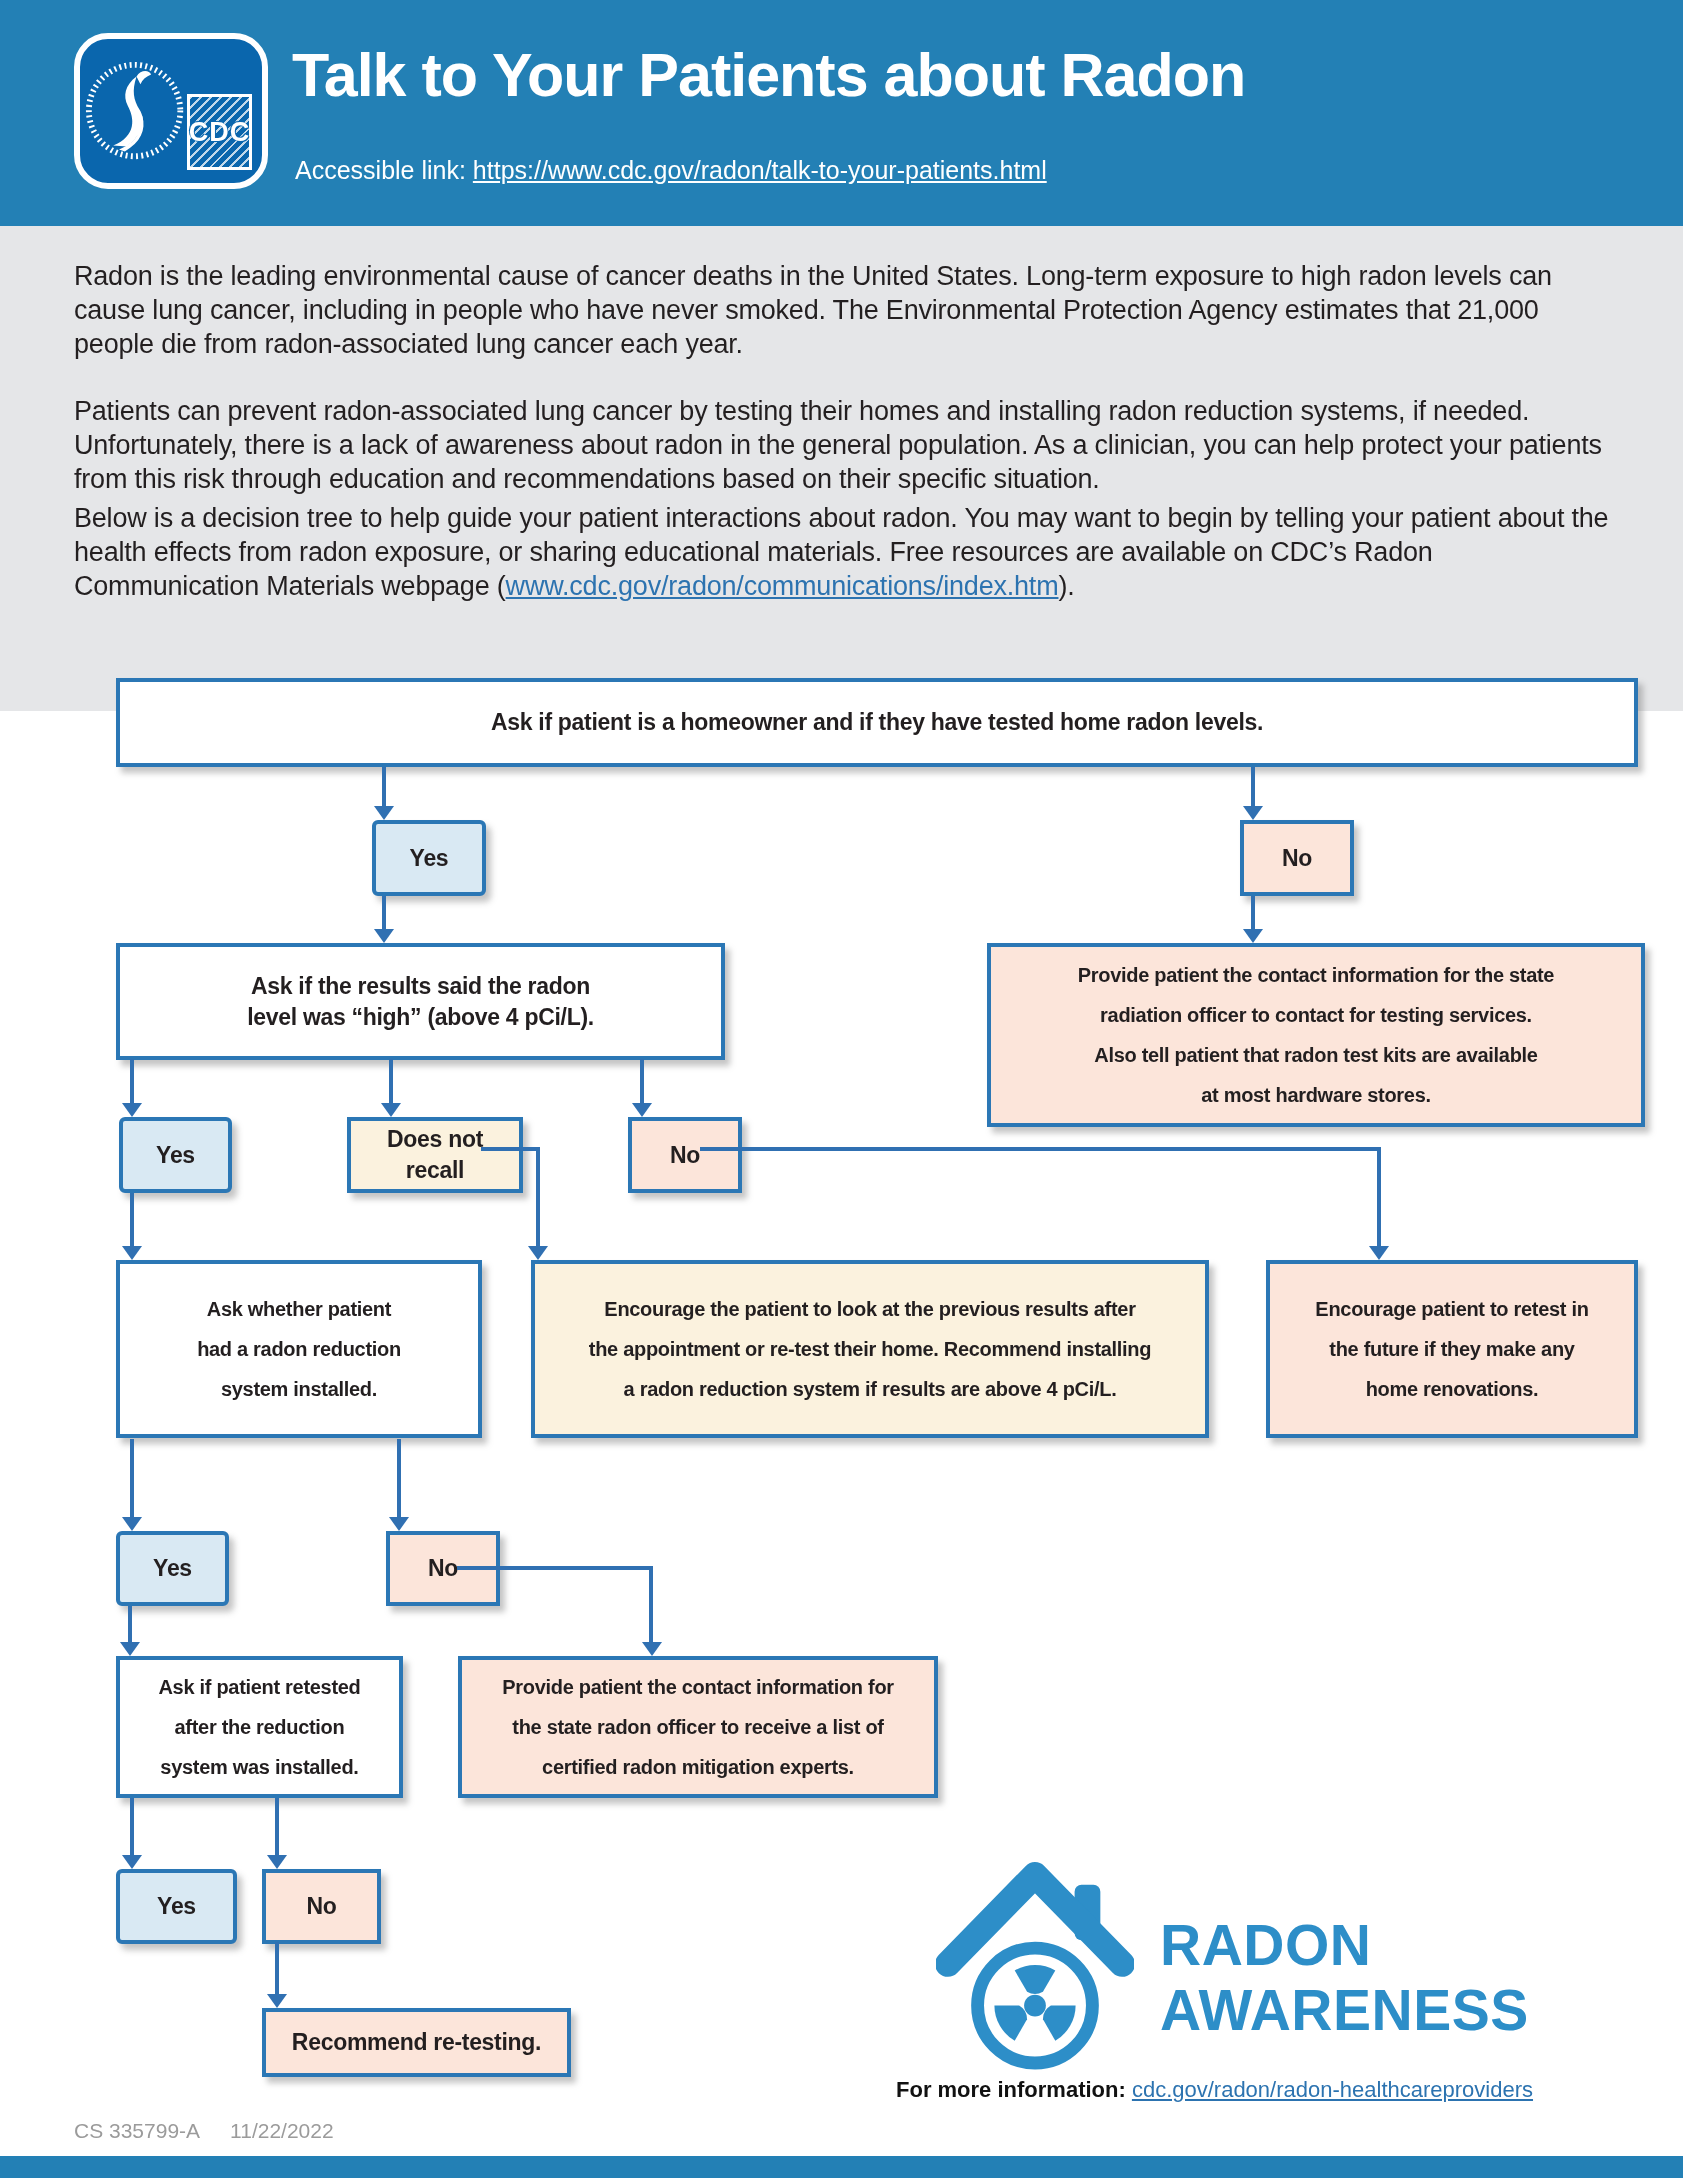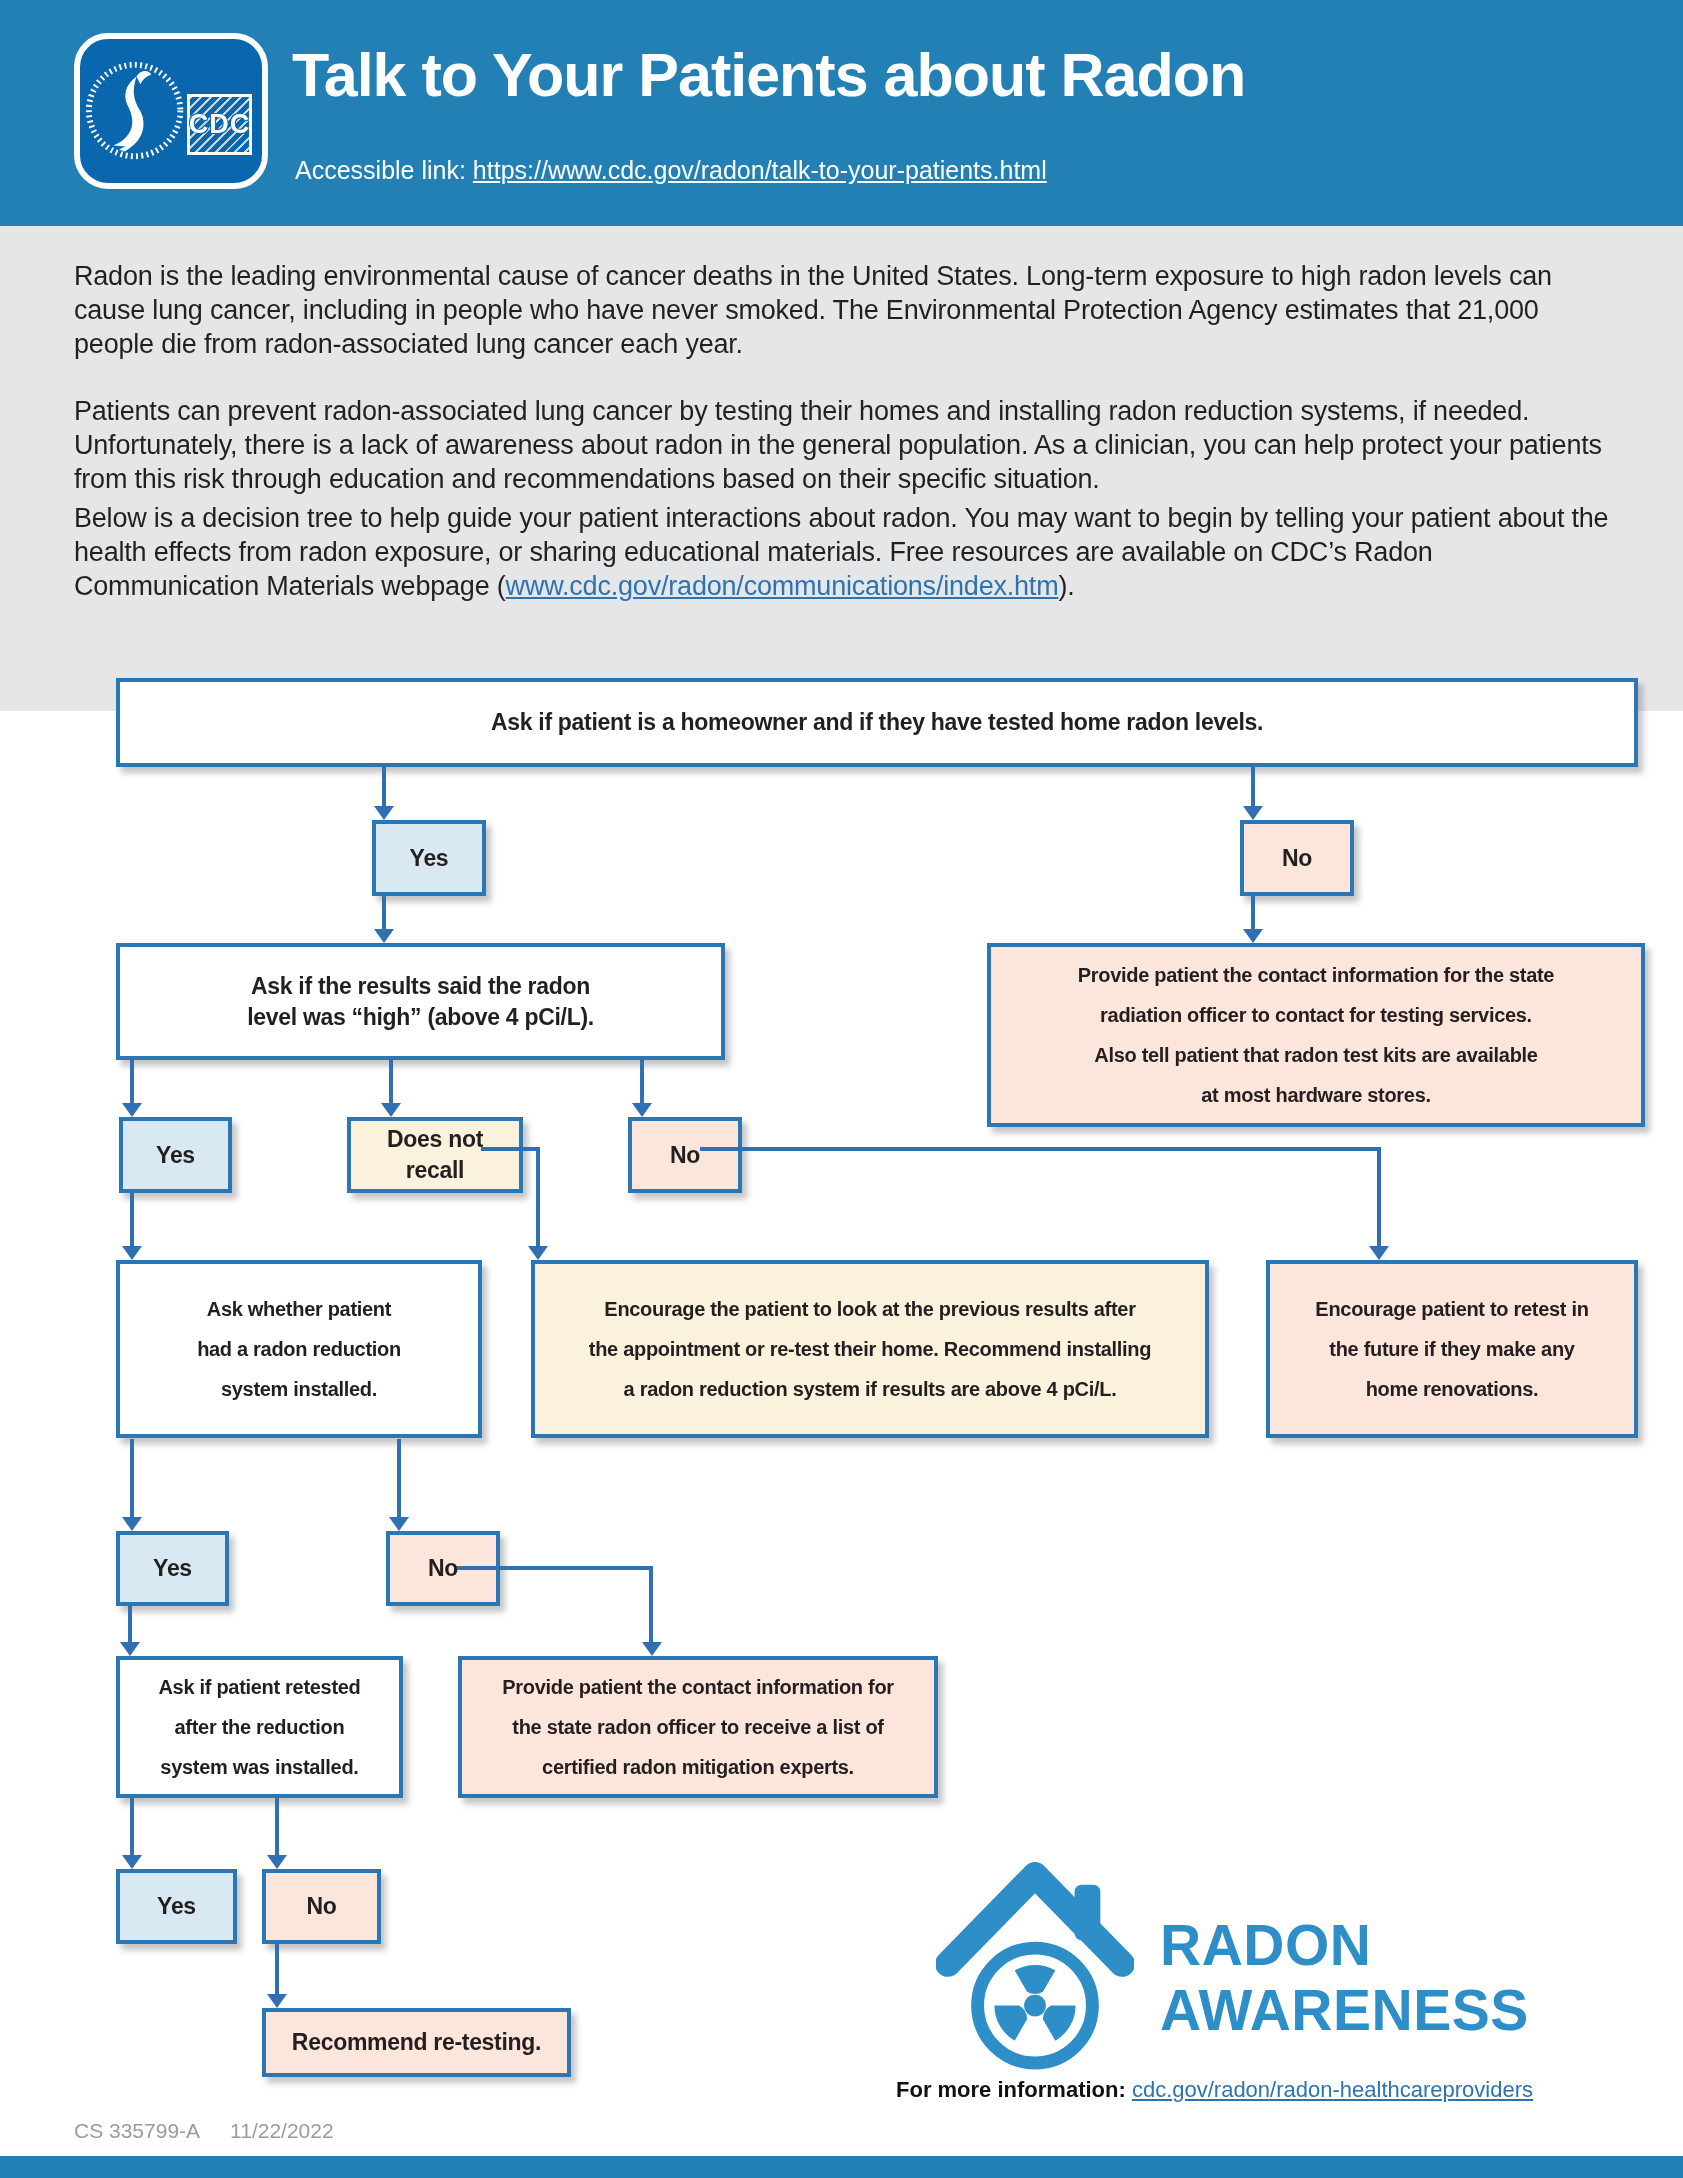--- a/index.html
+++ b/index.html
@@ -21,21 +21,21 @@
     font-family:"Liberation Sans",sans-serif;color:#231f20;
   }
   
   .banner{position:absolute;left:0;top:0;width:1683px;height:226px;background:var(--banner-blue);}
   .logo-frame{
     position:absolute;left:74px;top:33px;width:194px;height:156px;background:var(--logo-blue);
     border:6px solid #fff;border-radius:34px;box-sizing:border-box;overflow:hidden;
   }
   .hhs-eagle{position:absolute;left:4px;top:2px;width:107px;height:141px;}
   .cdc-mark{
-    position:absolute;left:107px;top:55px;width:65px;height:61px;box-sizing:border-box;
+    position:absolute;left:107px;top:55px;width:65px;height:76px;box-sizing:border-box;
     border:3px solid #fff;display:flex;align-items:center;justify-content:center;
     background:repeating-linear-gradient(135deg,rgba(255,255,255,.75) 0 2px,transparent 2px 7px);
   }
   .cdc-mark span{font-weight:800;font-size:27px;color:#fff;letter-spacing:1px;
     text-shadow:1px 1px 0 var(--logo-blue),-1px -1px 0 var(--logo-blue);}
   .page-title{
     position:absolute;left:292px;top:40px;margin:0;color:#fff;font-size:61px;font-weight:700;
     letter-spacing:-1px;white-space:nowrap;
   }
   .acc-line{position:absolute;left:295px;top:156px;font-size:25px;color:#fff;}
@@ -48,21 +48,21 @@
   .p3{top:501px;}
   .intro-p a{color:var(--link-blue);text-decoration:underline;cursor:pointer;}
   
   .node{
     position:absolute;box-sizing:border-box;border:4px solid var(--box-border-blue);
     display:flex;align-items:center;justify-content:center;text-align:center;
     box-shadow:5px 6px 6px rgba(110,110,110,.40);background:#fff;margin-left:42px;
   }
   .node .node-text{white-space:pre-line;font-weight:700;letter-spacing:-0.3px;padding:0 8px;}
   .white{background:#ffffff;}
-  .blue{background:var(--light-blue-fill);}
+  .blue{background:var(--light-blue-fill);border-radius:6px;}
   .pink{background:var(--pink-fill);}
   .cream{background:var(--cream-fill);}
   .fs23 .node-text{font-size:23px;line-height:31px;}
   .fs20 .node-text{font-size:20px;line-height:40px;}
   .vline{position:absolute;width:4px;background:var(--line-blue);}
   .hline{position:absolute;height:4px;background:var(--line-blue);}
   .arr{
     position:absolute;width:0;height:0;
     border-left:10px solid transparent;border-right:10px solid transparent;
     border-top:14px solid var(--line-blue);

